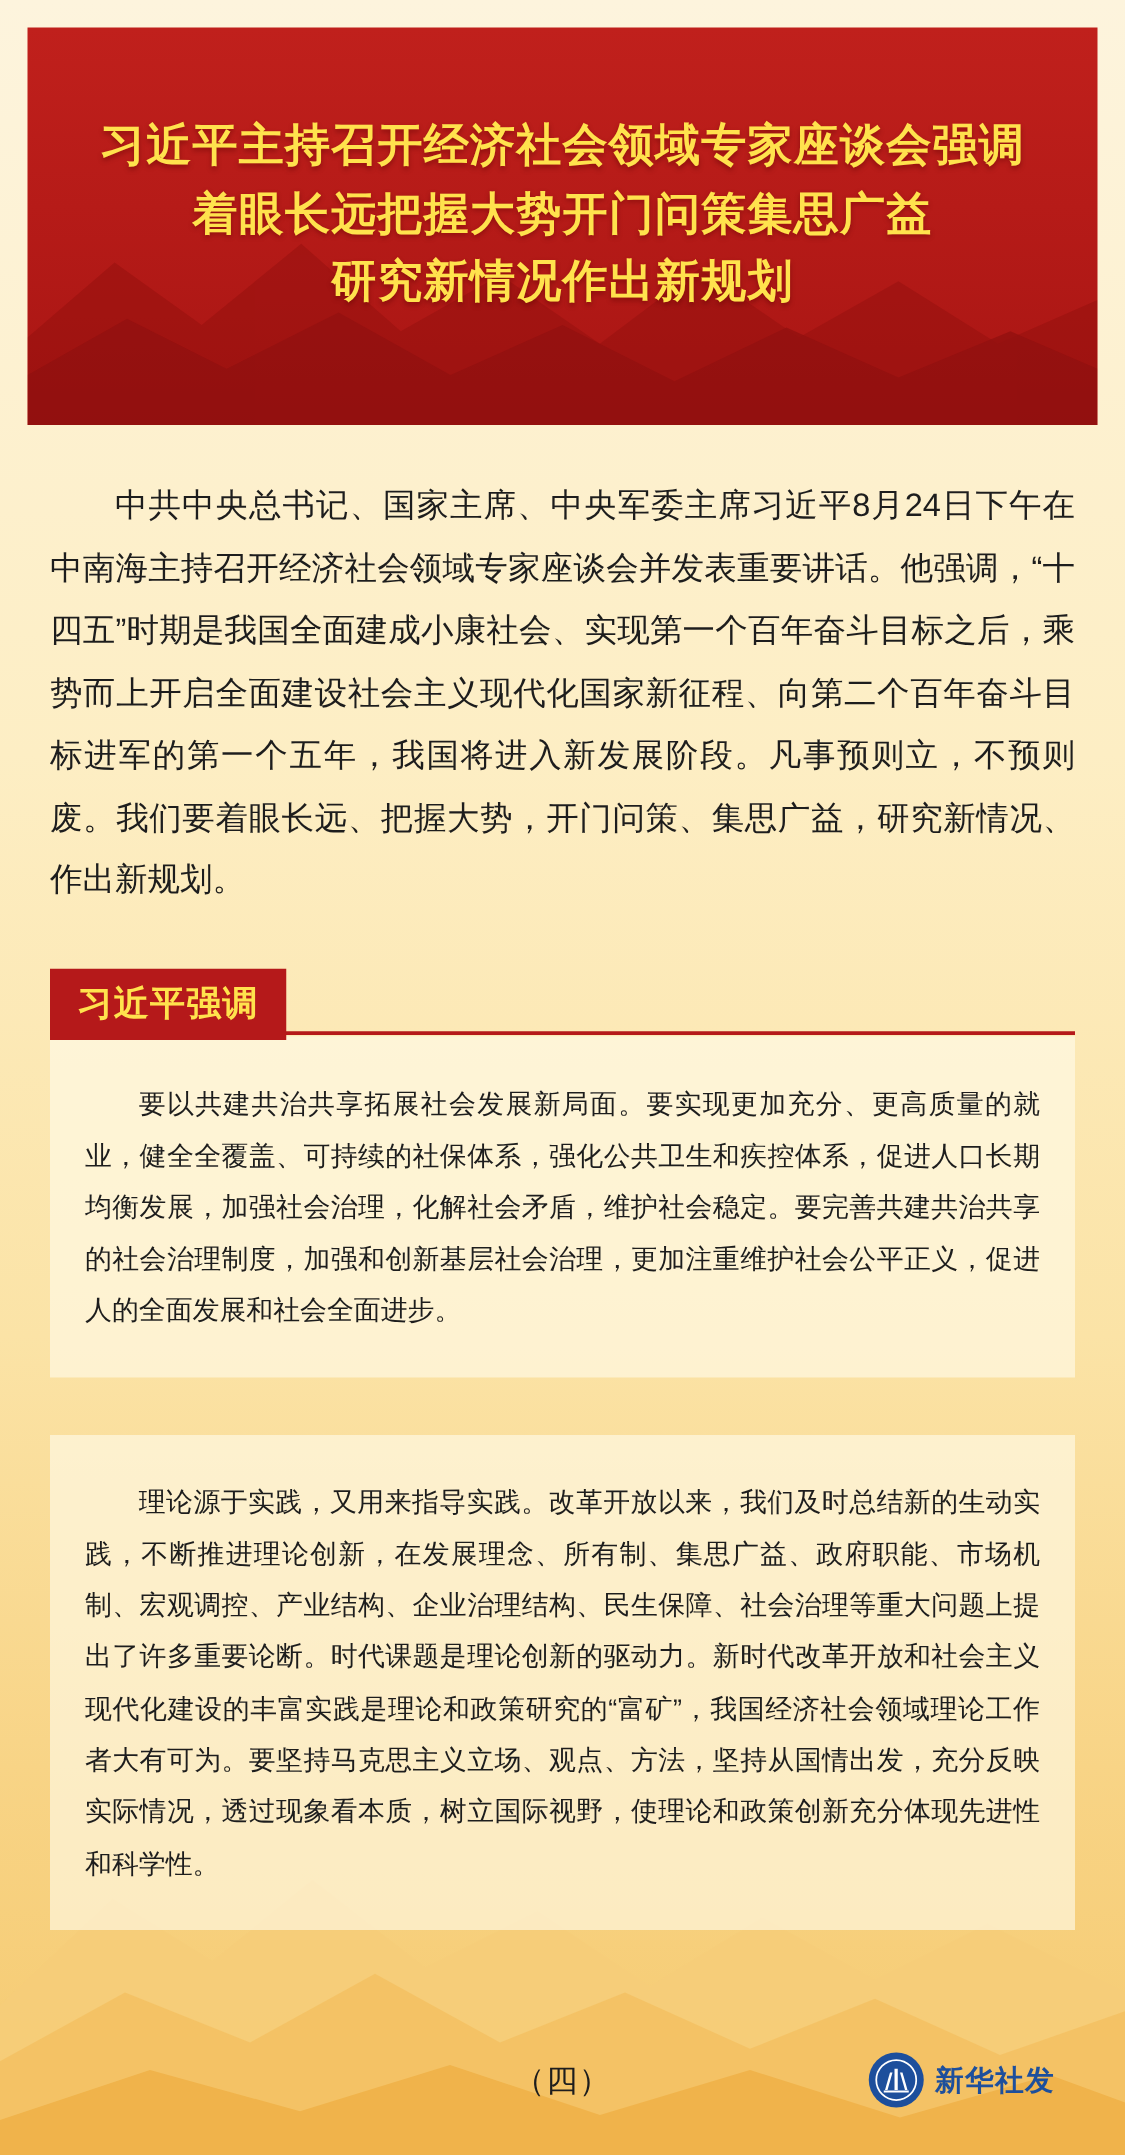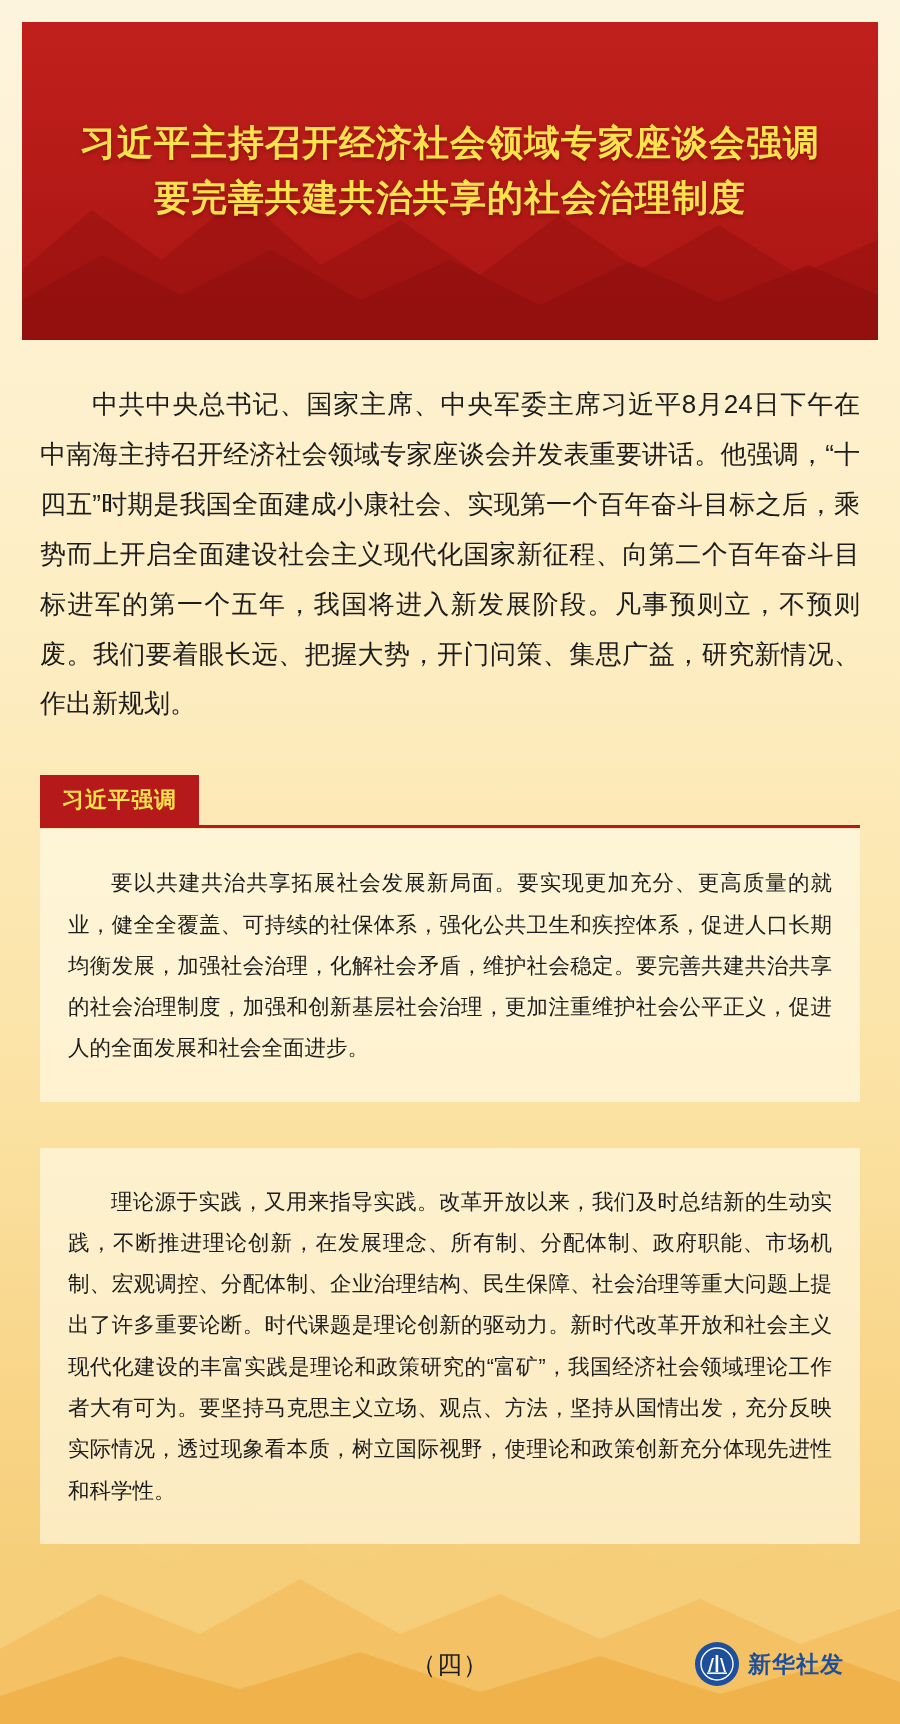--- a/index.html
+++ b/index.html
@@ -102,21 +102,21 @@
     height: 3px;
     background: #b5191a;
   }
   .section-tag {
     position: absolute;
     left: 18px;
     top: 0;
     background: #b5191a;
     color: #ffe24d;
     font-weight: bold;
-    font-size: 22px;
+    font-size: 28px;
     line-height: 1;
     padding: 14px 22px 15px 22px;
     letter-spacing: 1px;
   }
   .section-body {
     margin: 0 18px;
     background: rgba(255, 252, 236, 0.62);
     border-top: none;
     padding: 30px 24px 28px 24px;
     box-sizing: border-box;
@@ -188,39 +188,40 @@
 
   <div class="banner">
     <div class="banner-deco">
       <svg viewBox="0 0 860 190" preserveAspectRatio="none" xmlns="http://www.w3.org/2000/svg">
         <path d="M0,120 L70,60 L140,110 L220,45 L300,115 L380,70 L460,125 L540,65 L620,120 L700,75 L780,125 L860,90 L860,190 L0,190 Z" fill="#8e0f0e" opacity="0.75"></path>
         <path d="M0,150 L80,105 L160,145 L250,100 L340,150 L430,110 L520,155 L610,112 L700,152 L790,115 L860,145 L860,190 L0,190 Z" fill="#7d0b0b" opacity="0.8"></path>
       </svg>
     </div>
     <div class="banner-title">
       <span class="l1">习近平主持召开经济社会领域专家座谈会强调</span>
-      <span class="l2">要完善共建共治共享的社会治理制度</span>
+      <span class="l2">着眼长远把握大势开门问策集思广益</span>
+      <span class="l3">研究新情况作出新规划</span>
     </div>
   </div>
 
   <div class="lead">中共中央总书记、国家主席、中央军委主席习近平8月24日下午在中南海主持召开经济社会领域专家座谈会并发表重要讲话。他强调，“十四五”时期是我国全面建成小康社会、实现第一个百年奋斗目标之后，乘势而上开启全面建设社会主义现代化国家新征程、向第二个百年奋斗目标进军的第一个五年，我国将进入新发展阶段。凡事预则立，不预则废。我们要着眼长远、把握大势，开门问策、集思广益，研究新情况、作出新规划。</div>
 
   <div class="section">
     <div class="section-head">
       <div class="section-rule"></div>
       <div class="section-tag">习近平强调</div>
     </div>
     <div class="section-body">
       <p>要以共建共治共享拓展社会发展新局面。要实现更加充分、更高质量的就业，健全全覆盖、可持续的社保体系，强化公共卫生和疾控体系，促进人口长期均衡发展，加强社会治理，化解社会矛盾，维护社会稳定。要完善共建共治共享的社会治理制度，加强和创新基层社会治理，更加注重维护社会公平正义，促进人的全面发展和社会全面进步。</p>
     </div>
   </div>
 
   <div class="section">
     <div class="section-body">
-      <p>理论源于实践，又用来指导实践。改革开放以来，我们及时总结新的生动实践，不断推进理论创新，在发展理念、所有制、分配体制、政府职能、市场机制、宏观调控、分配体制、企业治理结构、民生保障、社会治理等重大问题上提出了许多重要论断。时代课题是理论创新的驱动力。新时代改革开放和社会主义现代化建设的丰富实践是理论和政策研究的“富矿”，我国经济社会领域理论工作者大有可为。要坚持马克思主义立场、观点、方法，坚持从国情出发，充分反映实际情况，透过现象看本质，树立国际视野，使理论和政策创新充分体现先进性和科学性。</p>
+      <p>理论源于实践，又用来指导实践。改革开放以来，我们及时总结新的生动实践，不断推进理论创新，在发展理念、所有制、集思广益、政府职能、市场机制、宏观调控、产业结构、企业治理结构、民生保障、社会治理等重大问题上提出了许多重要论断。时代课题是理论创新的驱动力。新时代改革开放和社会主义现代化建设的丰富实践是理论和政策研究的“富矿”，我国经济社会领域理论工作者大有可为。要坚持马克思主义立场、观点、方法，坚持从国情出发，充分反映实际情况，透过现象看本质，树立国际视野，使理论和政策创新充分体现先进性和科学性。</p>
     </div>
   </div>
 
   <div class="footer">
     <div class="page-number">（四）</div>
     <div class="credit">
       <span class="credit-logo">
         <svg width="34" height="34" viewBox="0 0 34 34" xmlns="http://www.w3.org/2000/svg">
           <circle cx="17" cy="17" r="16" fill="none" stroke="#ffffff" stroke-width="1.4"></circle>
           <path d="M8 25 L12 11 L14 11 L10 25 Z" fill="#ffffff"></path>

